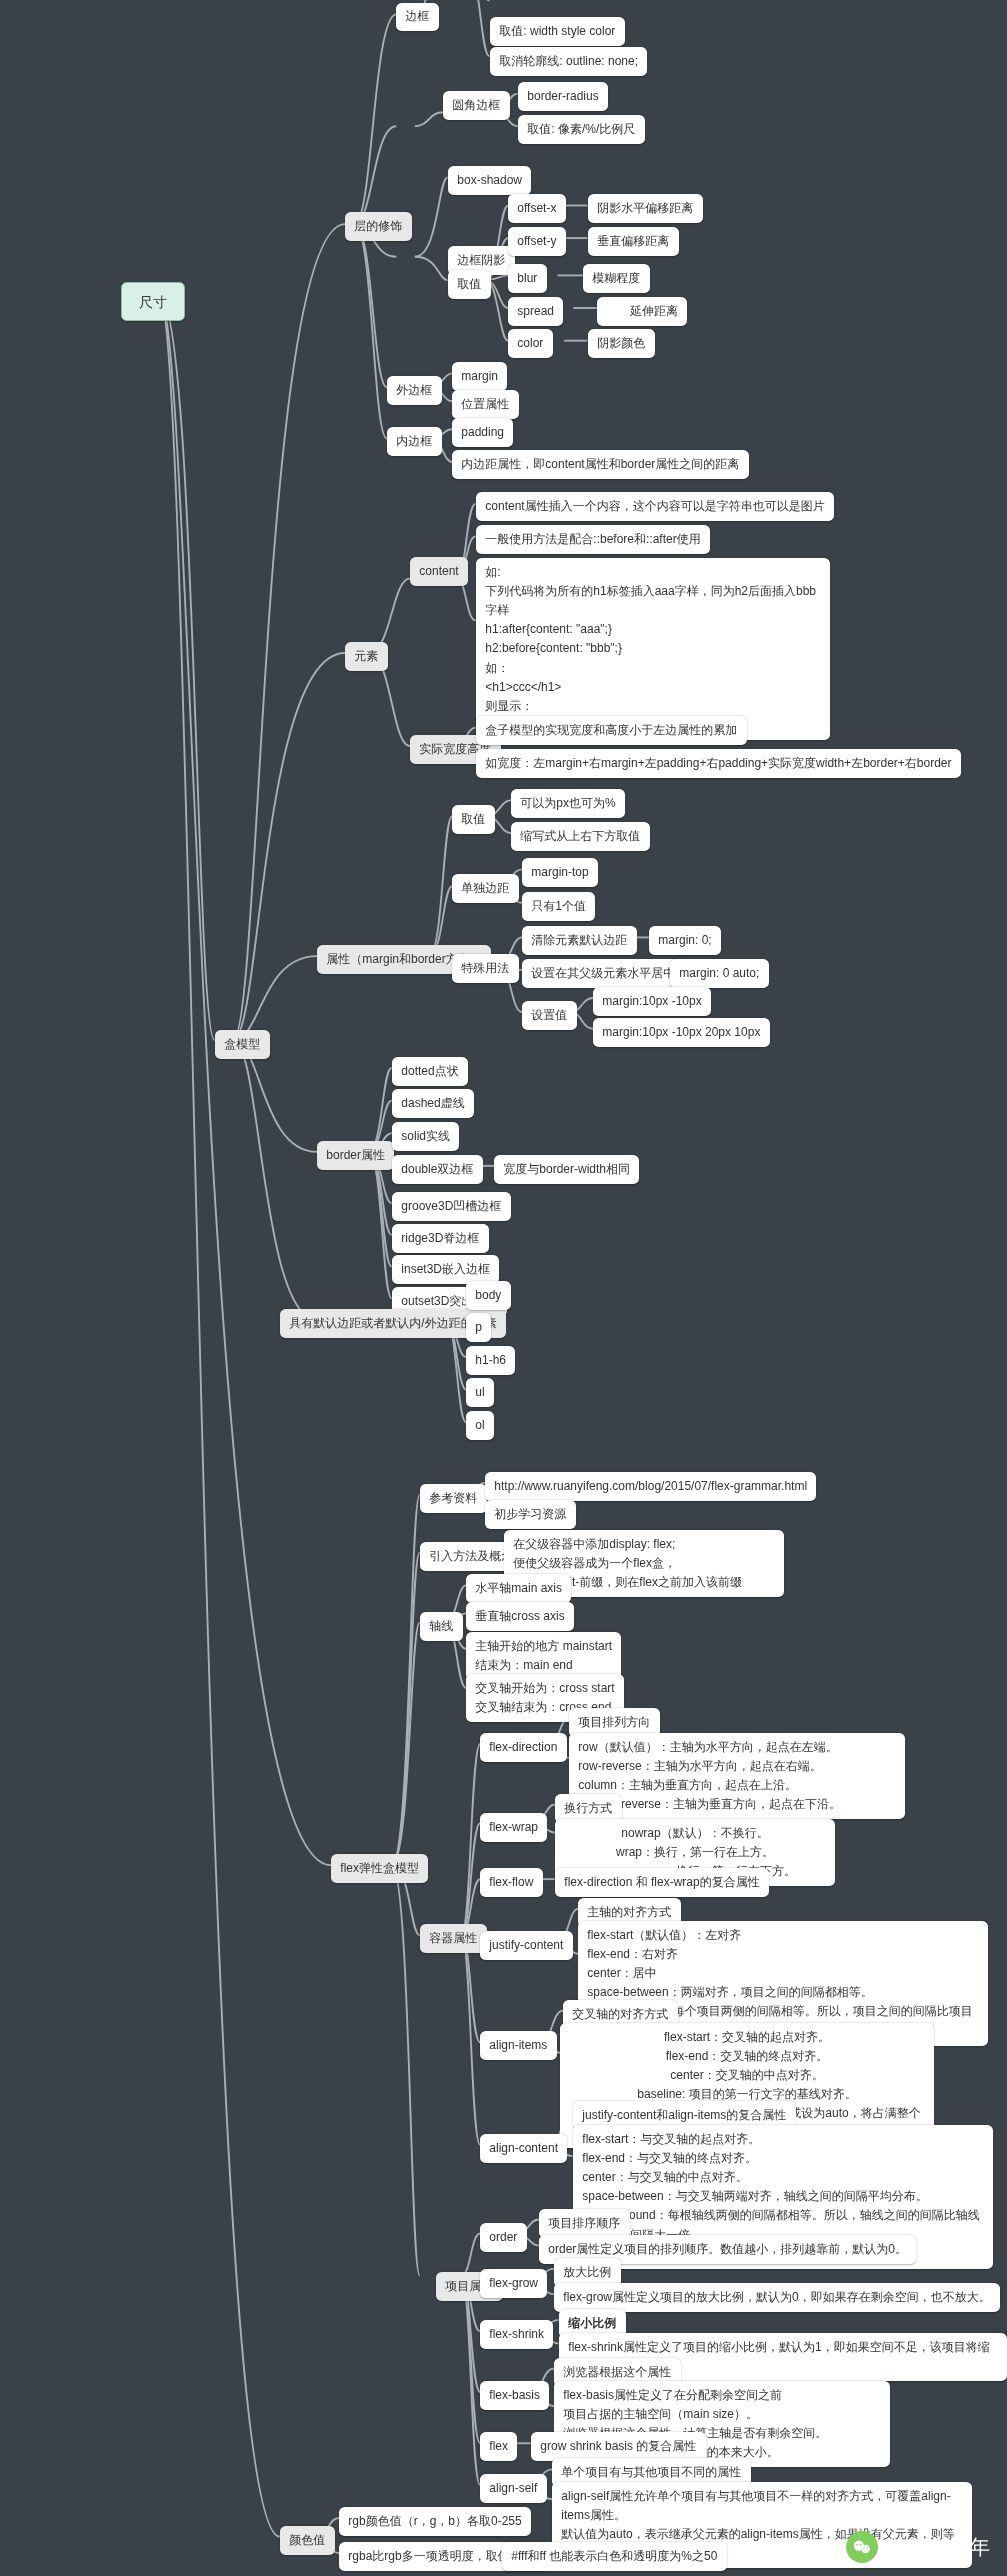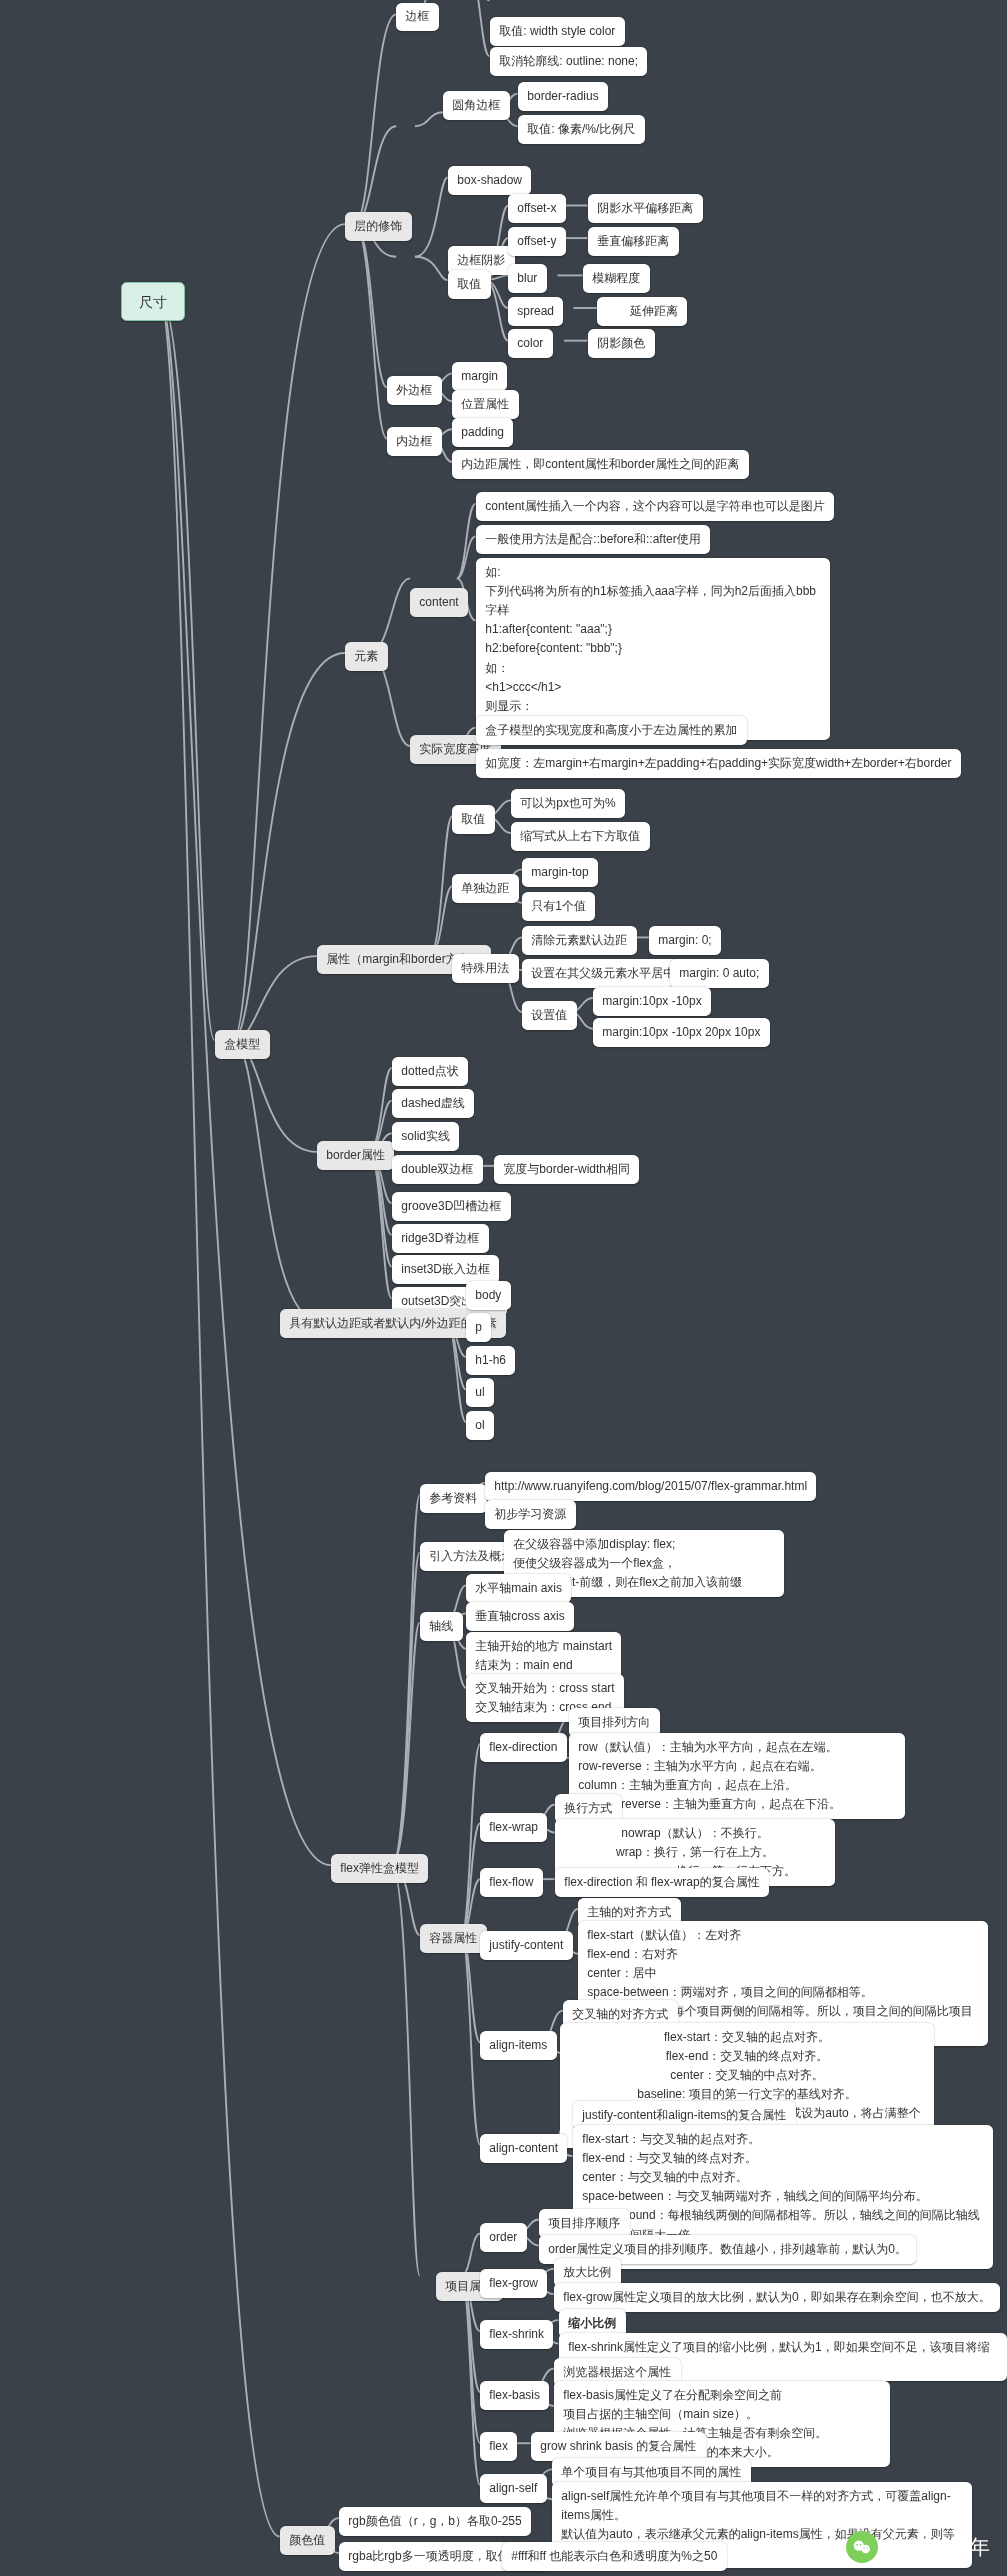--- a/index.html
+++ b/index.html
@@ -217,21 +217,21 @@
 <div class="node" style="left:588px;top:329px;">阴影颜色</div>
 
 <div class="node" style="left:387px;top:376px;">外边框</div>
 <div class="node" style="left:452px;top:362px;">margin</div>
 <div class="node" style="left:452px;top:390px;">位置属性</div>
 <div class="node" style="left:387px;top:427px;">内边框</div>
 <div class="node" style="left:452px;top:418px;">padding</div>
 <div class="node" style="left:452px;top:450px;">内边距属性，即content属性和border属性之间的距离</div>
 
 <div class="node mid" style="left:345px;top:642px;">元素</div>
-<div class="node mid" style="left:410px;top:588px;">content</div>
+<div class="node mid" style="left:410px;top:557px;">content</div>
 <div class="node" style="left:476px;top:492px;">content属性插入一个内容，这个内容可以是字符串也可以是图片</div>
 <div class="node" style="left:476px;top:525px;">一般使用方法是配合::before和::after使用</div>
 <div class="node" style="left:476px;top:558px;width:354px;">如:
 下列代码将为所有的h1标签插入aaa字样，同为h2后面插入bbb字样
 h1:after{content: "aaa";}
 h2:before{content: "bbb";}
 如：
 &lt;h1&gt;ccc&lt;/h1&gt;
 则显示：
 cccaaa</div>

